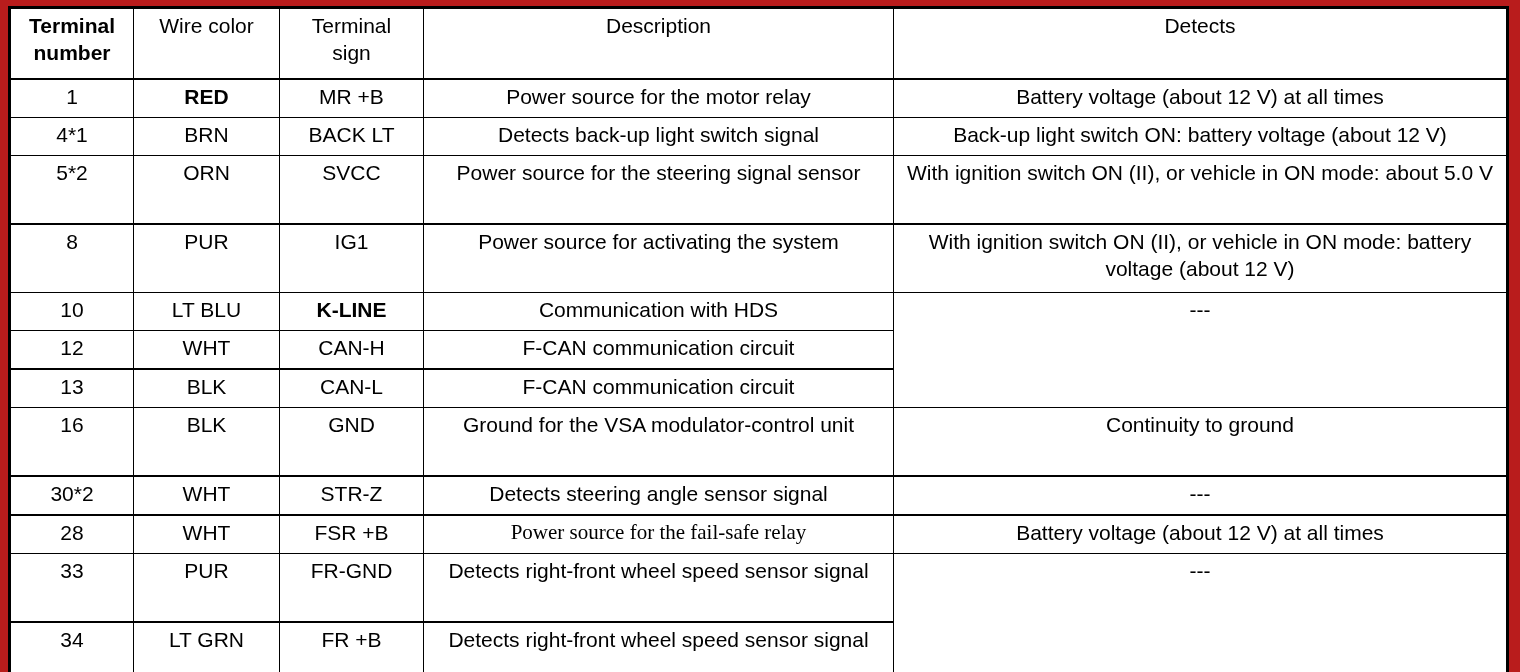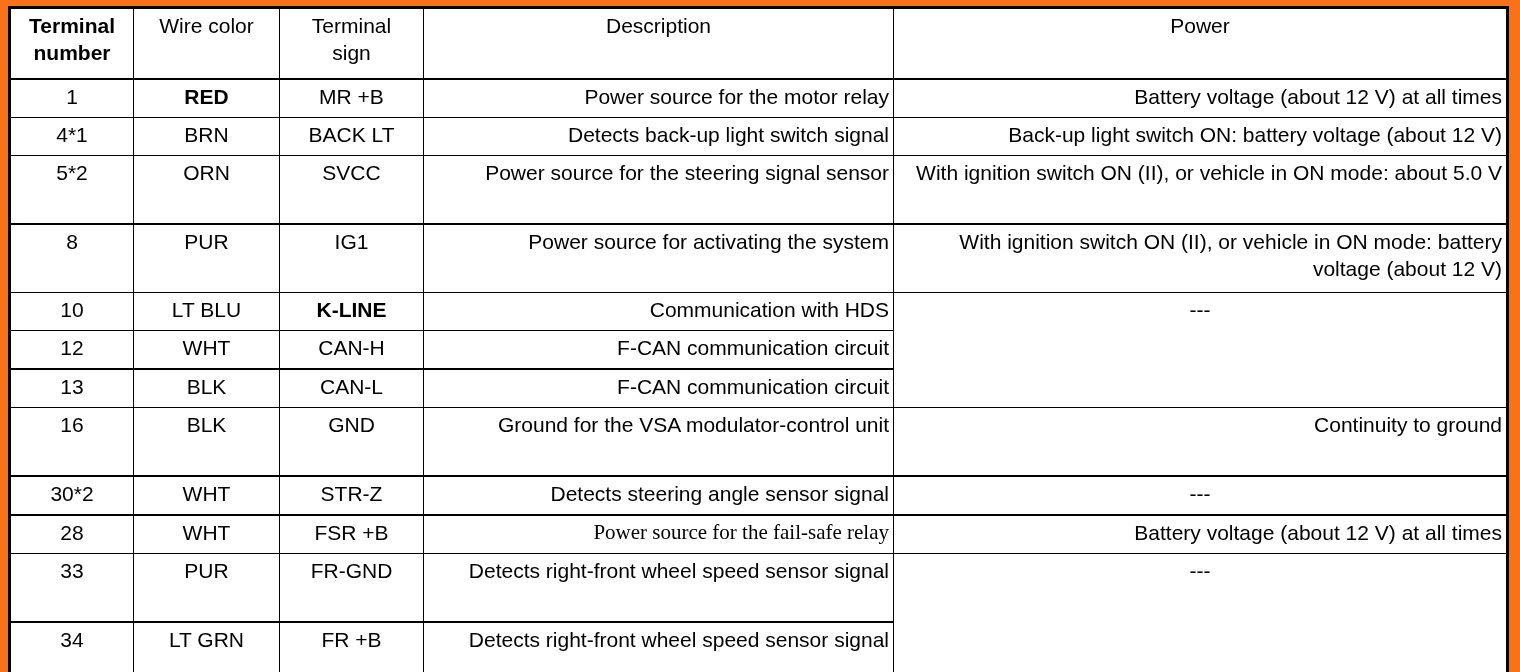--- a/index.html
+++ b/index.html
@@ -11,21 +11,21 @@
     width: 1520px;
     height: 672px;
     font-family: "Liberation Sans", sans-serif;
     color: #000000;
     overflow: hidden;
   }
   #page {
     position: relative;
     width: 1520px;
     height: 672px;
-    background: #f97316;
+    background: #b91c1c;
   }
   table.spec {
     position: absolute;
     left: 8px;
     top: 6px;
     width: 1498px;
     border-collapse: collapse;
     table-layout: fixed;
     background: #ffffff;
   }
@@ -51,21 +51,21 @@
 
   thead th {
     text-align: center;
     vertical-align: top;
     border-bottom: 3px solid #000000;
     height: 62px;
   }
   thead th.bold-hd { font-weight: bold; }
 
   td.center { text-align: center; }
-  td.left   { text-align: right; }
+  td.left   { text-align: center; }
 
   tbody td { height: 30px; }
 
   
   tr.thick-top > td { border-top-width: 2px; }
 
   .dash { text-align: center; }
 </style>
 </head>
 <body>
@@ -85,21 +85,21 @@
         <th class="bold-hd">
           <div>Terminal</div>
           <div>number</div>
         </th>
         <th>Wire color</th>
         <th>
           <div>Terminal</div>
           <div>sign</div>
         </th>
         <th>Description</th>
-        <th>Power</th>
+        <th>Detects</th>
       </tr>
     </thead>
     <tbody id="tbody">
         <tr class="thick-top">
           <td class="center" style="height: 30px;">1</td>
           <td class="center" style="height: 30px; font-weight: bold;">RED</td>
           <td class="center" style="height: 30px;">MR +B</td>
           <td class="left" style="height: 30px;">Power source for the motor relay</td>
           <td class="left" style="">Battery voltage (about 12 V) at all times</td>
         </tr>

